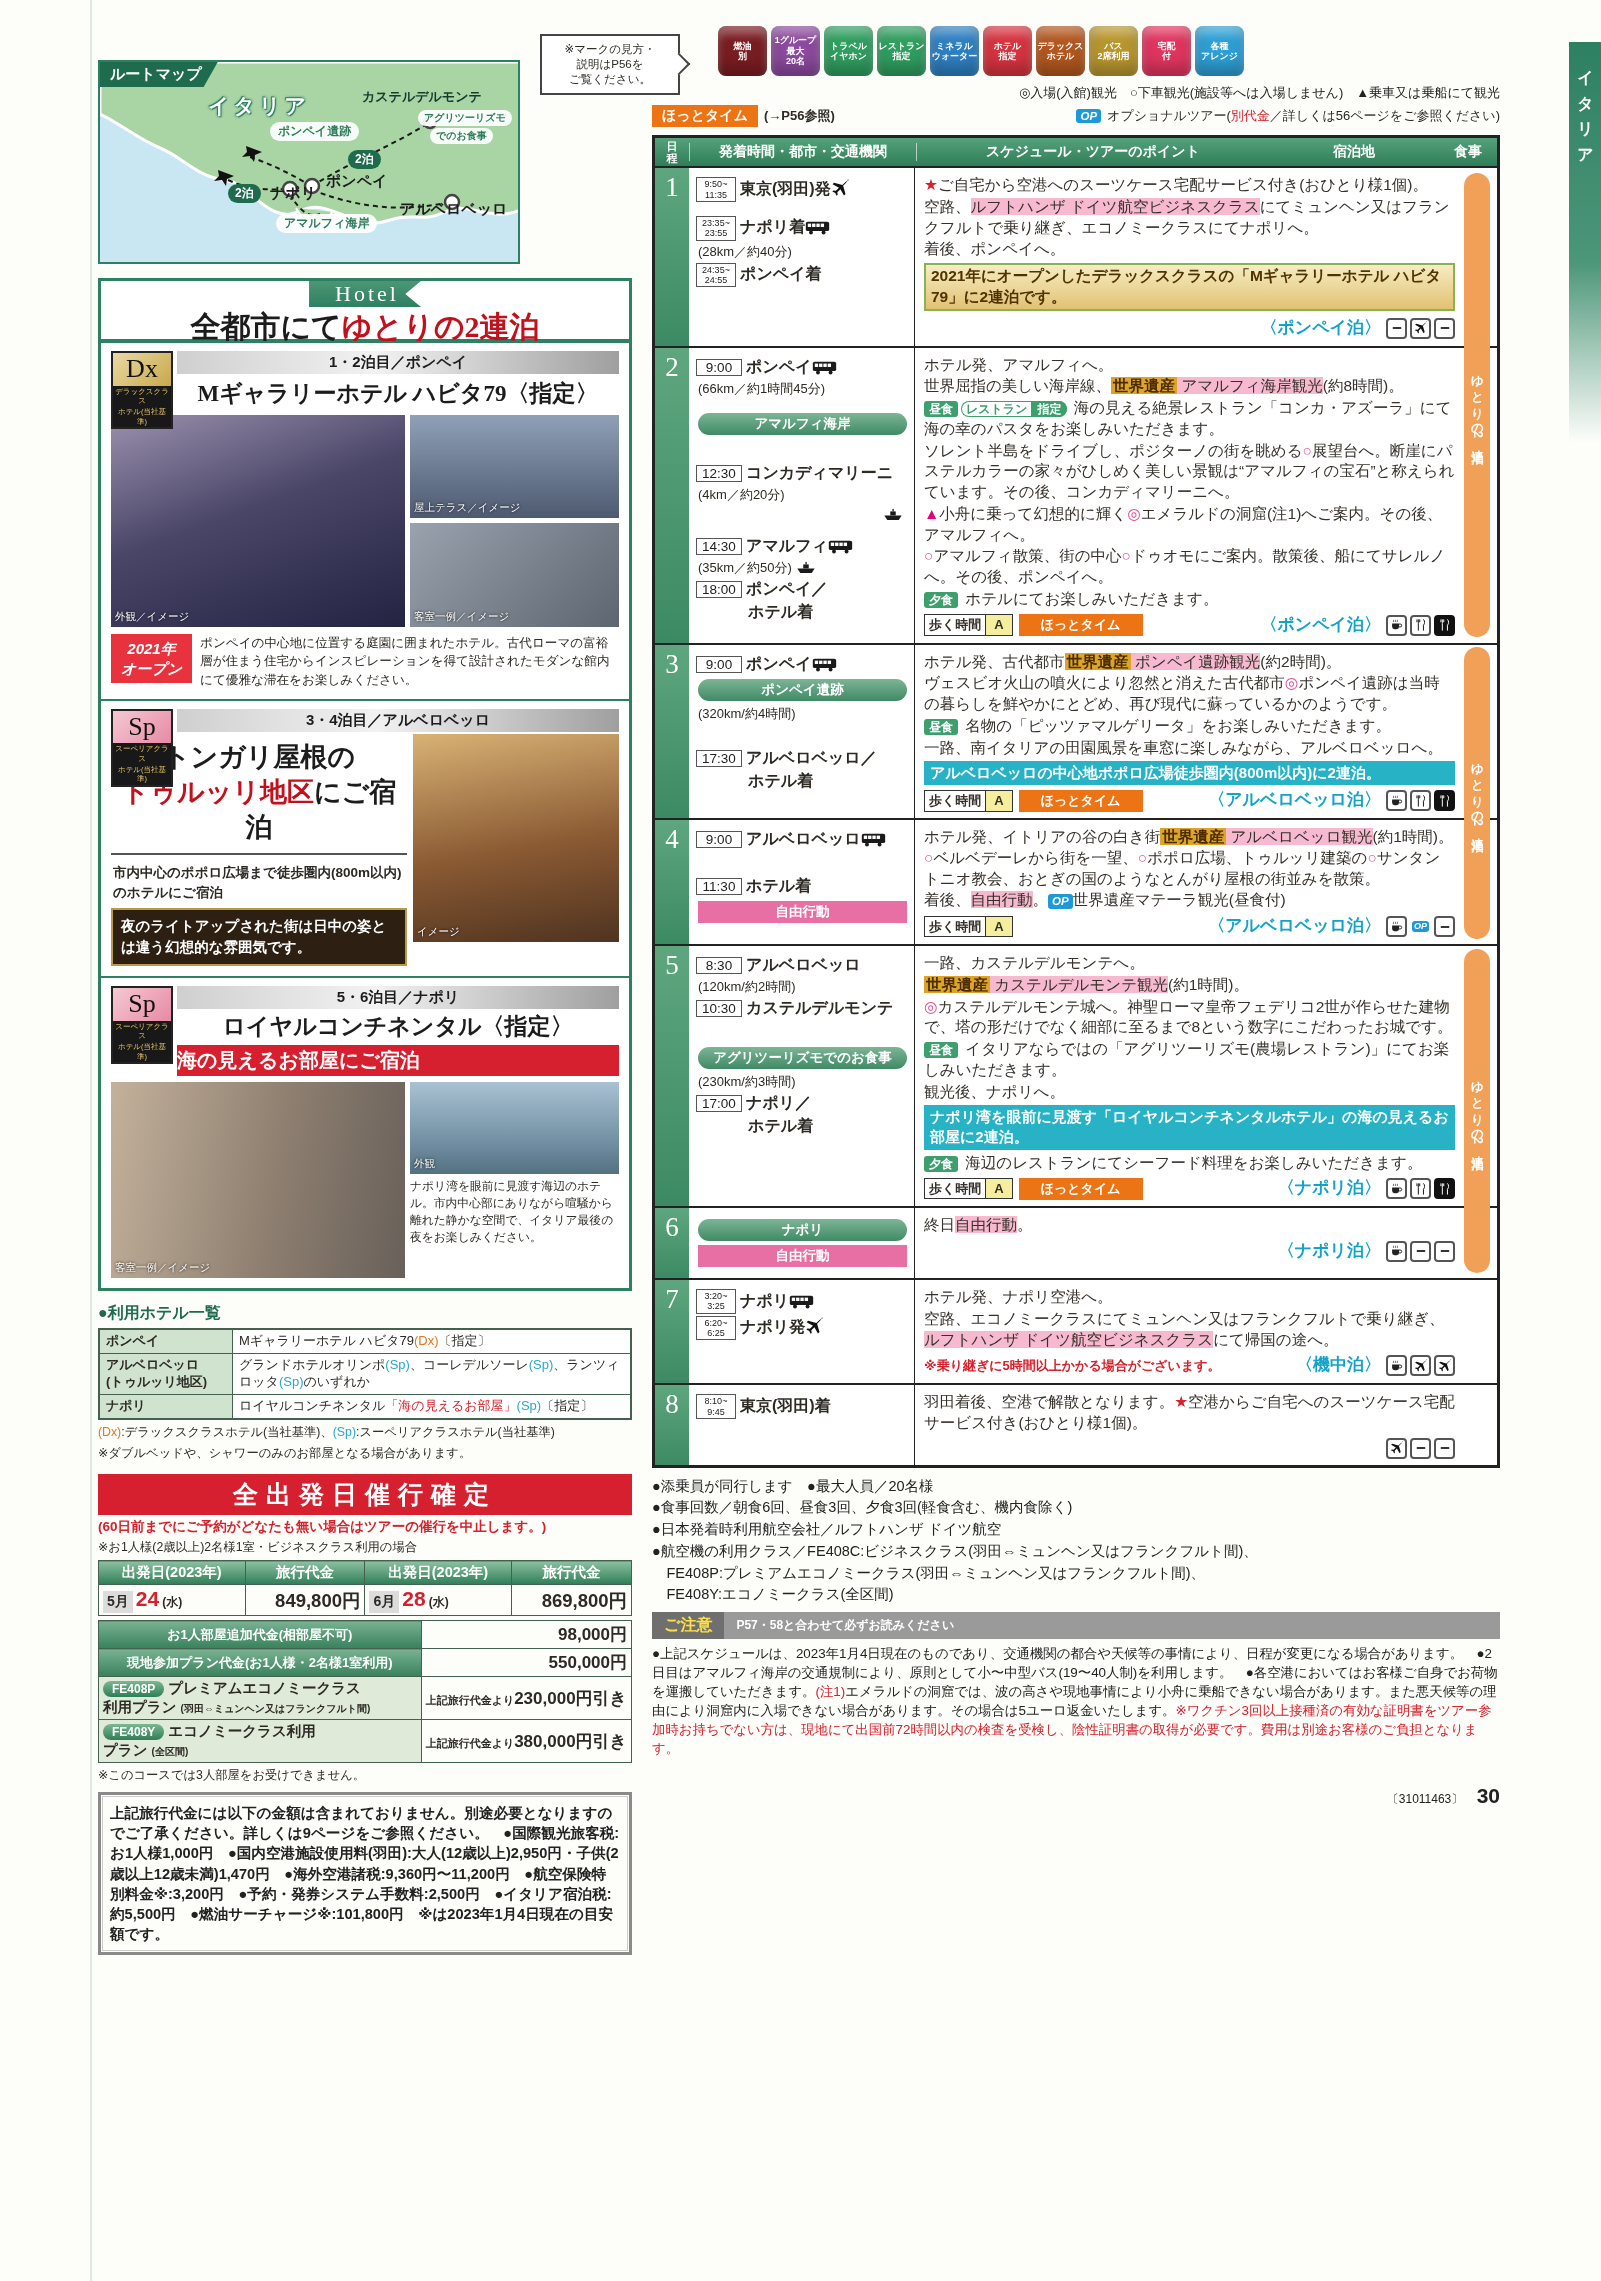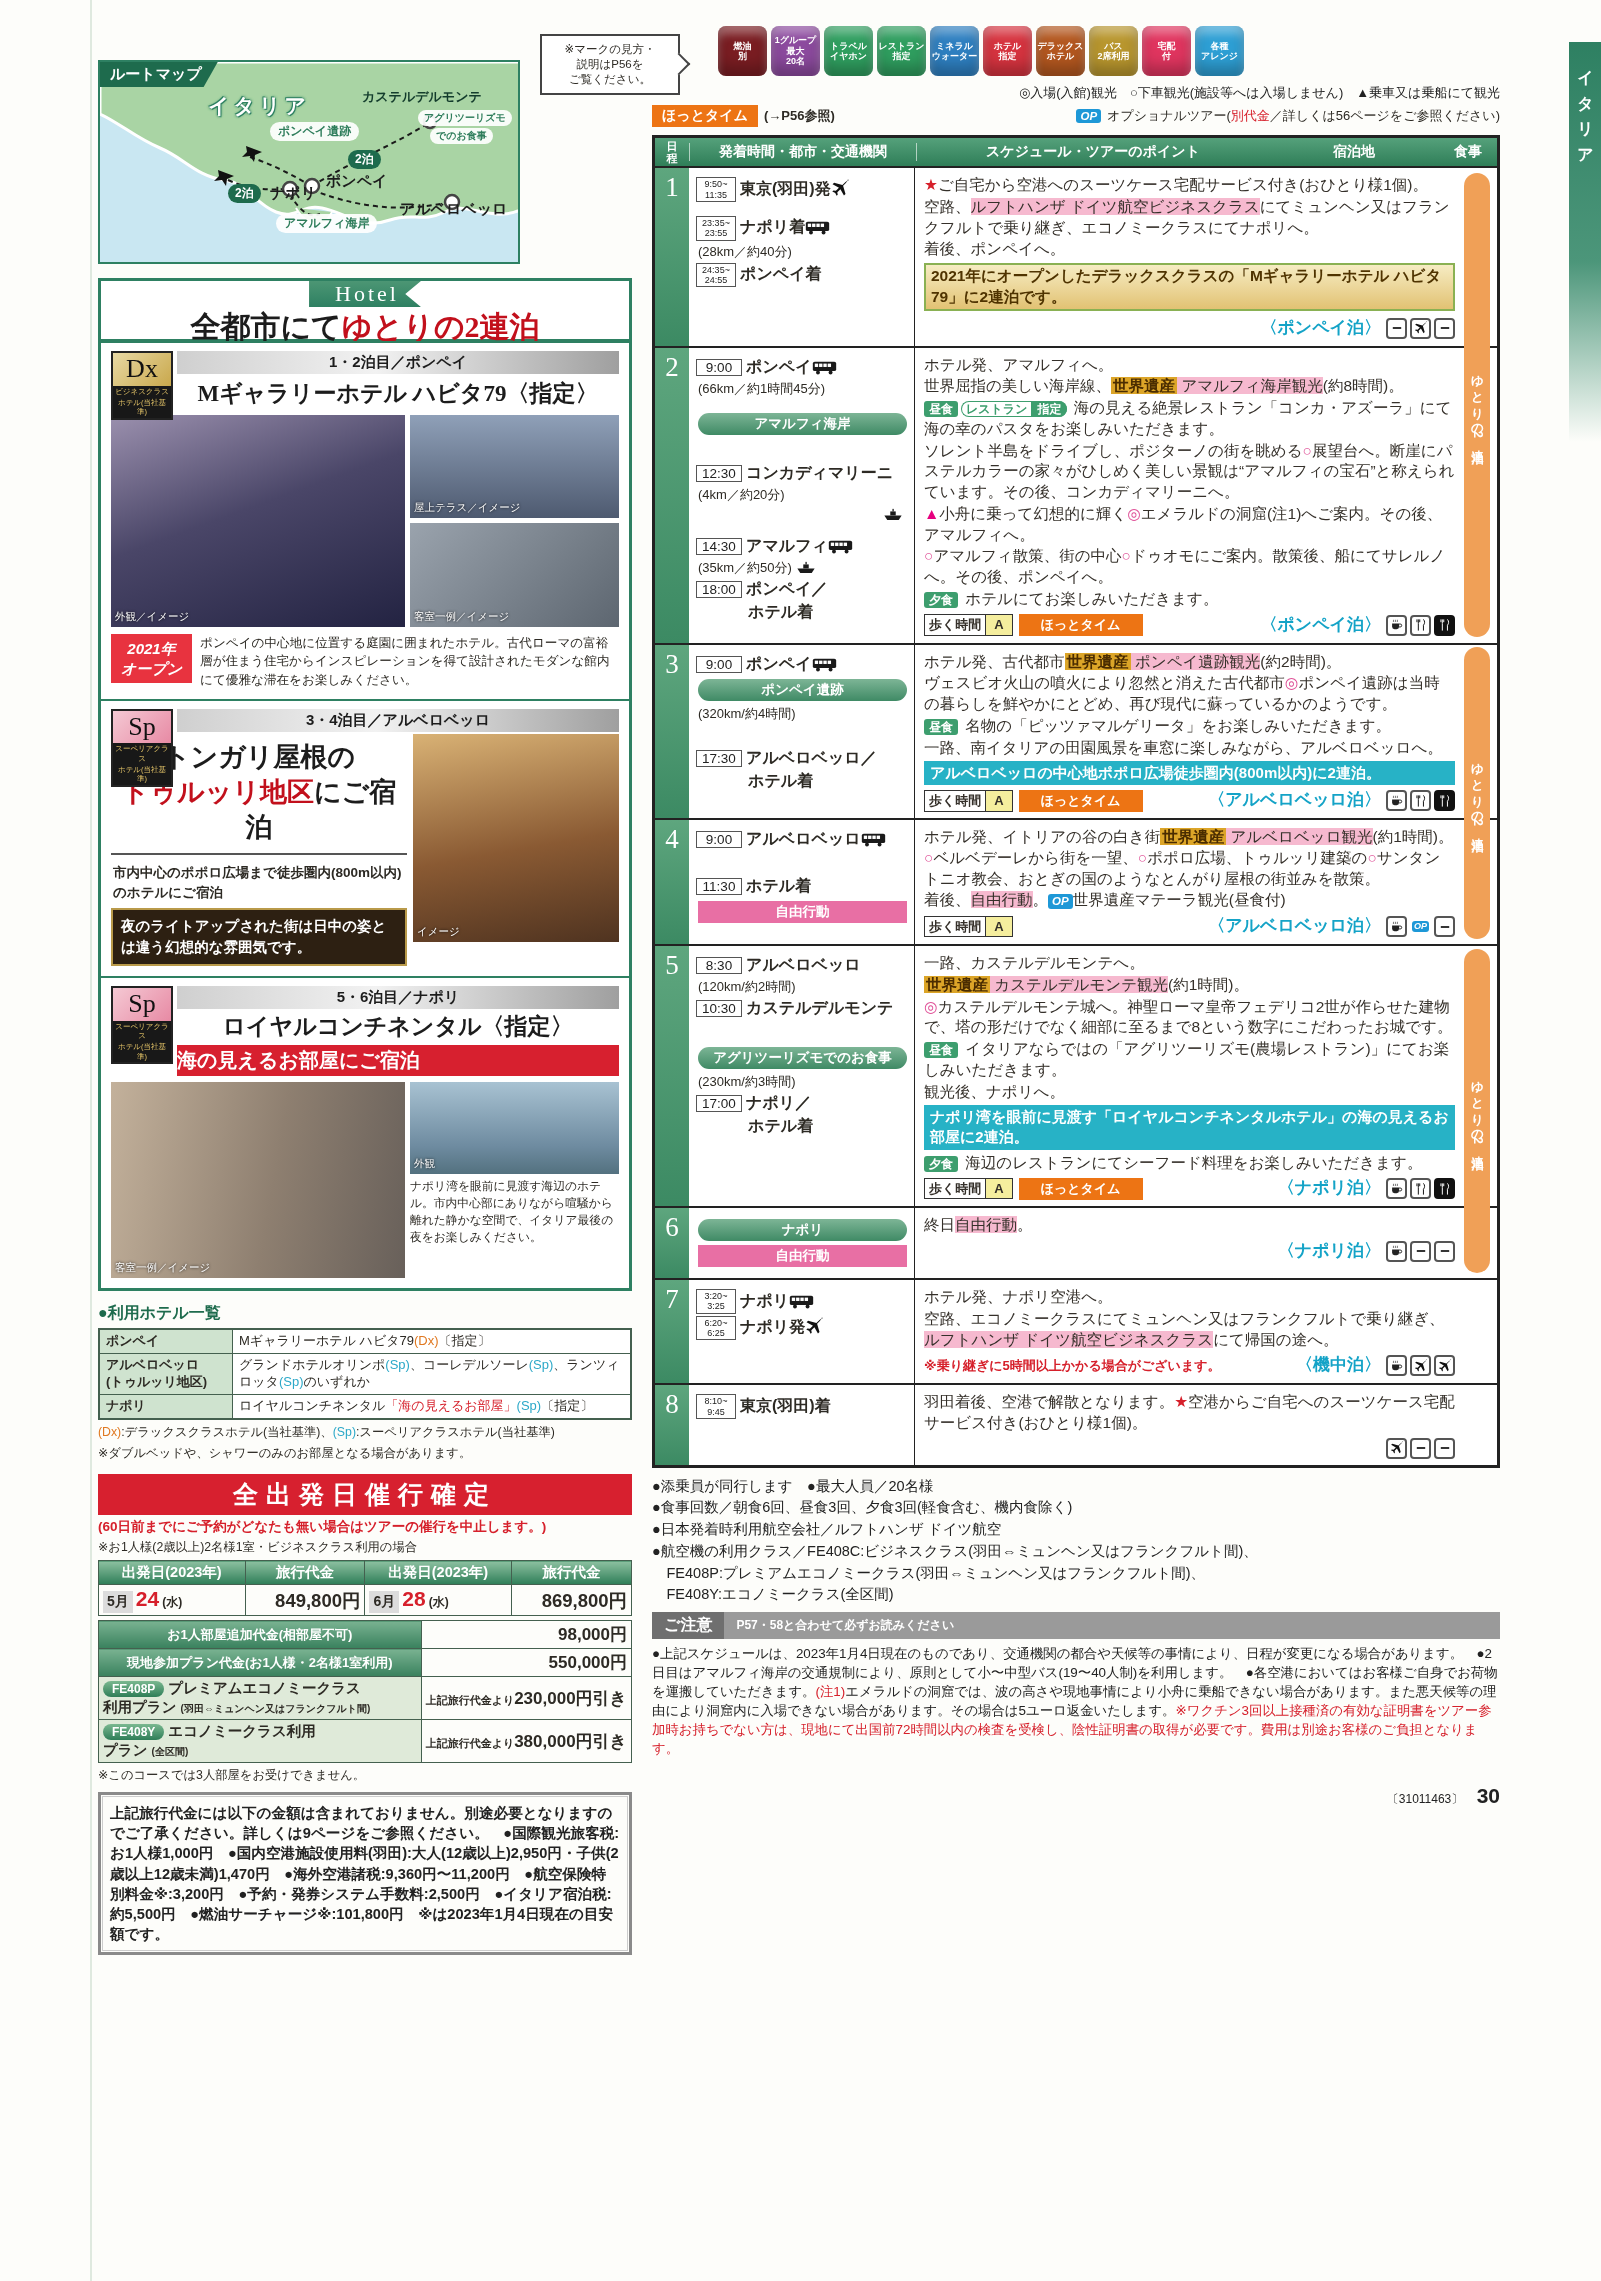--- a/index.html
+++ b/index.html
@@ -85,21 +85,21 @@
   .mi svg{width:14px;height:14px;display:block;}
   .mi .op-ic{font-size:9px;padding:0 2px;}
   .side-bar{position:absolute;width:26px;background:#f0a057;border-radius:13px;right:7px;z-index:3;
     display:flex;align-items:center;justify-content:center;}
   .side-bar span{writing-mode:vertical-rl;color:#fff;font-size:12.5px;font-weight:bold;letter-spacing:2px;}
 
   
   .bullets{font-size:14.5px;line-height:1.5;margin-top:8px;color:#222;}
   .caution{margin-top:6px;}
   .caution-head{display:flex;align-items:stretch;}
-  .caution-label{background:#6f6f6f;color:#ffffff;font-weight:bold;font-size:16px;padding:3px 12px;}
+  .caution-label{background:#6f6f6f;color:#fde047;font-weight:bold;font-size:16px;padding:3px 12px;}
   .caution-sub{background:#9a9a9a;color:#fff;font-weight:bold;font-size:12px;flex:1;display:flex;align-items:center;
     padding-left:12px;}
   .caution-body{font-size:13.4px;line-height:1.42;margin-top:5px;color:#222;}
   .pg-foot{text-align:right;margin-top:26px;font-size:12px;color:#222;}
   .pg-foot b{font-size:21px;margin-left:10px;}
 
   
   #left-col{position:absolute;left:98px;top:60px;width:534px;}
   .map{position:relative;width:422px;height:204px;border:2px solid #2e8062;box-sizing:border-box;overflow:hidden;}
   .map svg{position:absolute;left:0;top:0;}
@@ -239,21 +239,21 @@
       <div class="hotel-head">
         <div class="hotel-ribbon">Hotel</div>
         <div class="hotel-title">
           <span>全都市にて</span><span class="red">ゆとりの2連泊</span>
         </div>
       </div>
 
       <div class="hcard">
         <div class="hbadge dx">
           <span class="big">Dx</span>
-          <span class="sub">ビジネスクラス</span>
+          <span class="sub">デラックスクラス</span>
           <span class="sub">ホテル(当社基準)</span>
         </div>
         <div class="hbar">1・2泊目／ポンペイ</div>
         <div class="hname">Mギャラリーホテル ハビタ79〈指定〉</div>
         <div class="photos">
           <div class="ph" style="width:298px;height:212px;background:linear-gradient(160deg,#9b90ae 0%,#4a4668 45%,#232342 100%);">
             <span class="cap">外観／イメージ</span>
           </div>
           <div style="display:flex;flex-direction:column;gap:5px;">
             <div class="ph" style="width:209px;height:103px;background:linear-gradient(180deg,#8fa0b8,#4e5a70);">

